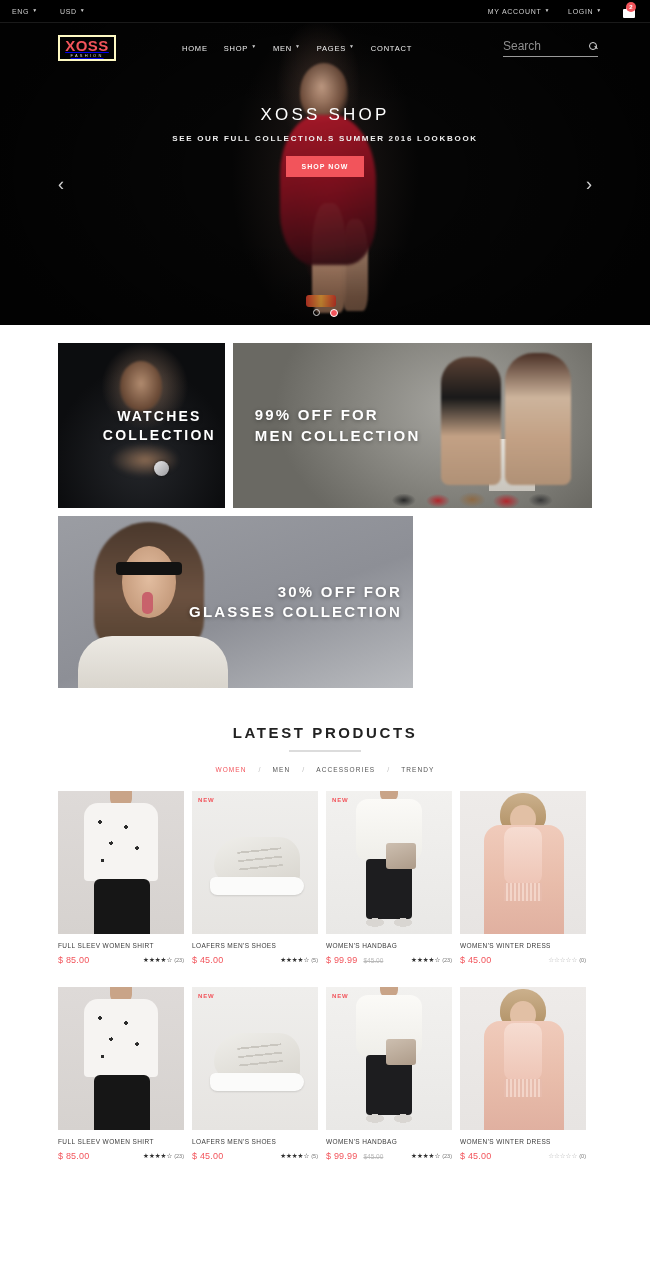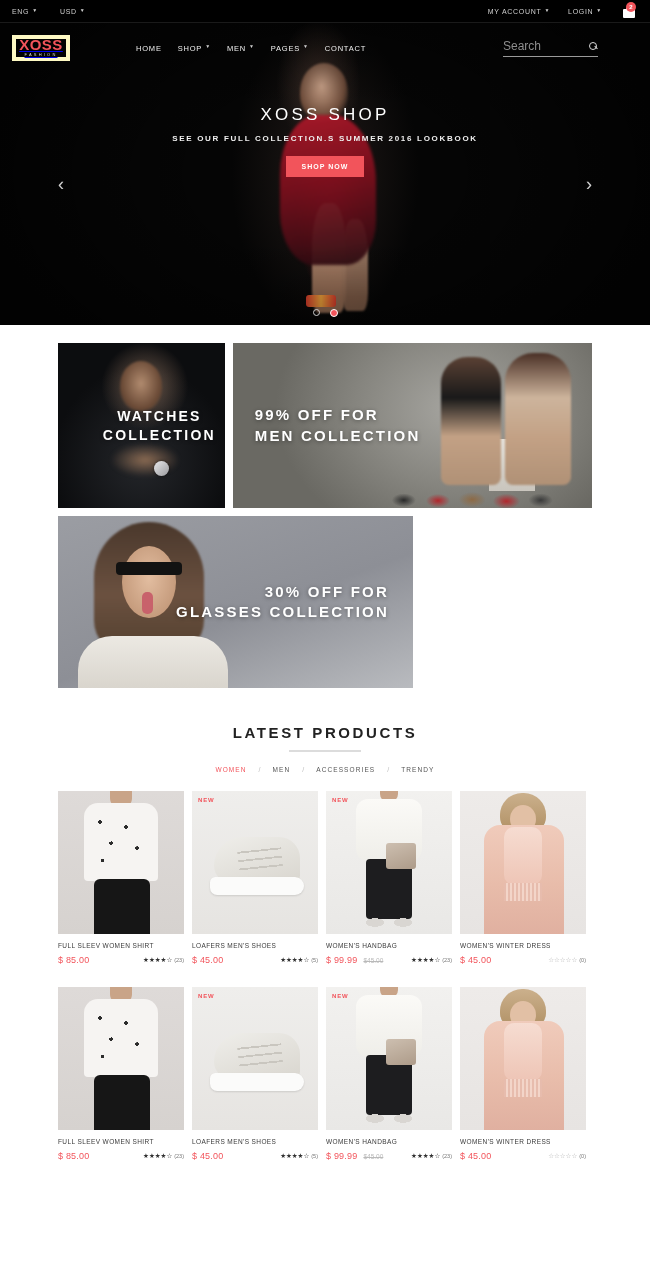--- a/index.html
+++ b/index.html
@@ -77,22 +77,23 @@
   .hero-vig {
     position:absolute; inset:0;
     background:radial-gradient(ellipse 360px 240px at 50% 50%, rgba(0,0,0,0) 30%, rgba(0,0,0,.72) 100%);
   }
 
   .header-row {
     position:relative; z-index:6; display:flex; align-items:center;
     height:50px; padding:0 12px;
   }
   .logo {
-    width:58px; height:26px; border:4px solid #fef9c3; position:relative;
-    display:flex; flex-direction:column; align-items:center; justify-content:center;
+    width:58px; height:26px; border:2px solid #fef9c3; position:relative;
+    display:flex; flex-direction:column; align-items:center; justify-content:flex-end;
+    margin-left:46px;
   }
   .logo-main {
     color:#f2545b; font-size:15px; font-weight:bold; letter-spacing:.5px;
     line-height:13px;
   }
   .logo-sub {
     color:#d8d8d8; font-size:4px; letter-spacing:2.2px; line-height:6px;
     margin-top:1px;
   }
   .mainnav { display:flex; gap:16px; margin-left:66px; }
@@ -255,21 +256,21 @@
   .p-glasses .tongue {
     position:absolute; left:84px; top:76px; width:11px; height:22px;
     background:#c8626b; border-radius:5px; filter:blur(.5px);
   }
   .p-glasses .shirt {
     position:absolute; left:20px; bottom:0; width:150px; height:52px;
     background:linear-gradient(180deg,#ece9e3,#d9d5cd);
     border-radius:34px 34px 0 0; filter:blur(.4px);
   }
   .p-glasses .promo-label {
-    font-size:15px; text-align:right; width:100%; padding-right:24px;
+    font-size:15px; text-align:right; width:100%; padding-right:11px;
   }
 
   
   .p-backpack { width:172px; height:172px; background:#e4e4e4; }
   .p-backpack .bg {
     position:absolute; inset:0;
     background:linear-gradient(180deg,#e9e9e9 0%, #e3e3e3 48%, #efefef 100%);
   }
   .p-backpack .band {
     position:absolute; left:0; right:0; top:56px; height:56px;

